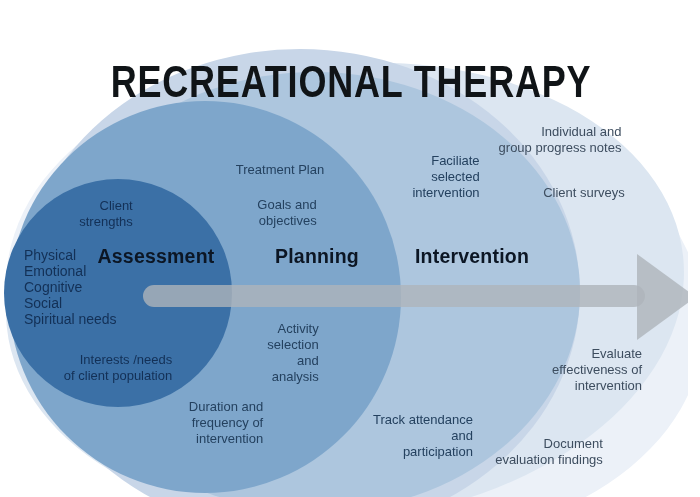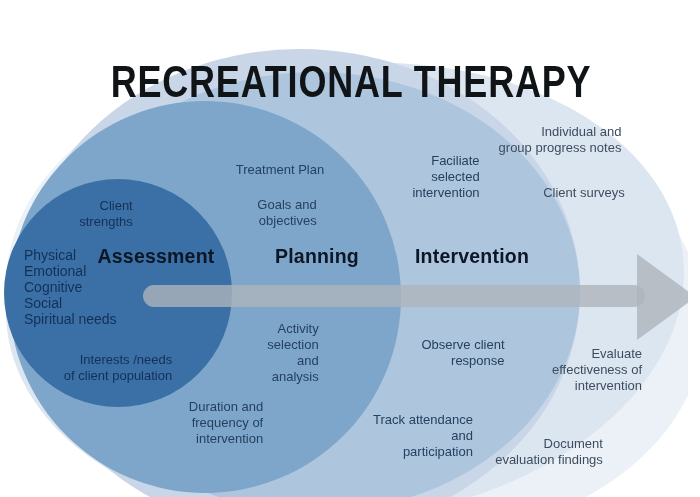--- a/index.html
+++ b/index.html
@@ -75,22 +75,20 @@
 and
 analysis</div>
   <div class="note" style="left:226px;top:376px;">Duration and
 frequency of
 intervention</div>
 
   <div class="note" style="left:446px;top:130px;">Faciliate
 selected
 intervention</div>
   <div class="zlabel" style="left:472px;top:209px;">Intervention</div>
-  <div class="note" style="left:463px;top:306px;">Observe client
-response</div>
   <div class="note" style="left:423px;top:389px;">Track attendance
 and
 participation</div>
 
   <div class="note on-light" style="left:560px;top:93px;">Individual and
 group progress notes</div>
   <div class="note on-light" style="left:584px;top:146px;">Client surveys</div>
   <div class="note on-light" style="left:597px;top:323px;">Evaluate
 effectiveness of
 intervention</div>

